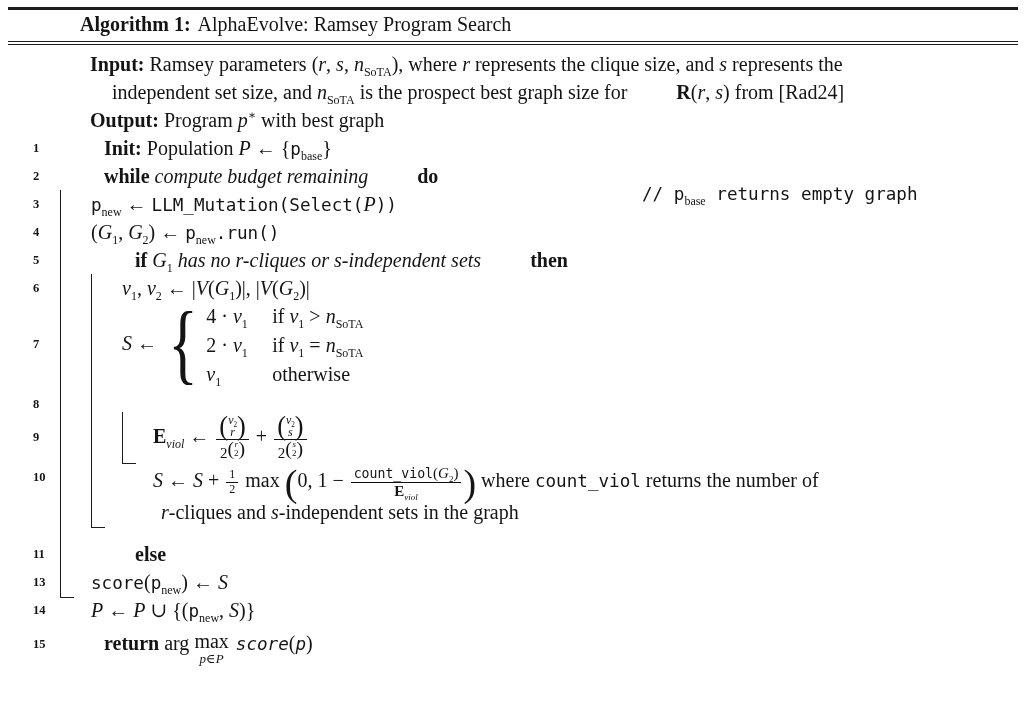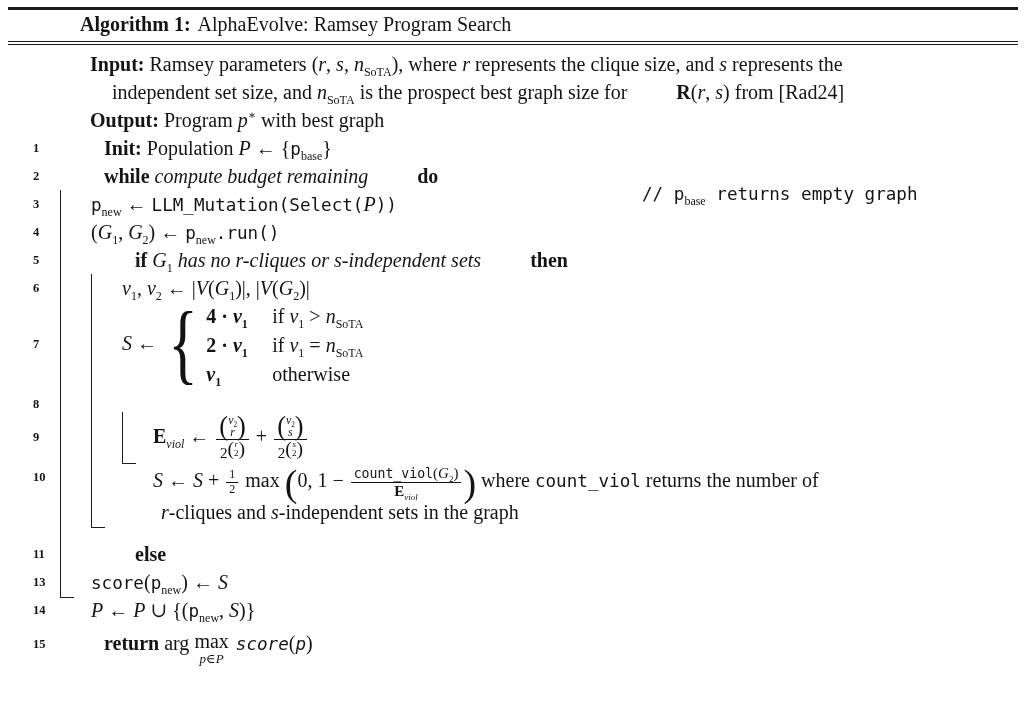--- a/index.html
+++ b/index.html
@@ -29,21 +29,21 @@
   .frac{display:inline-flex;flex-direction:column;align-items:center;vertical-align:middle;
         line-height:1.15;margin:0 2px;text-align:center;}
   .frac .fn{border-bottom:1.3px solid #111;padding:0 3px;}
   .binom{display:inline-flex;align-items:center;vertical-align:middle;line-height:1;}
   .binom .bp{line-height:0.8;}
   .binom .bcol{display:inline-flex;flex-direction:column;align-items:center;line-height:1.05;}
   .cases{display:inline-flex;align-items:center;vertical-align:middle;}
   .cases .brace{font-size:88px;line-height:0.8;margin-right:2px;transform:scaleX(0.7);display:inline-block;}
   .cases .crows{display:inline-flex;flex-direction:column;gap:5px;}
   .cases .crow{display:flex;line-height:1.2;}
-  .cases .cv{min-width:66px;font-weight:bold;}
+  .cases .cv{min-width:66px;}
   .under{display:inline-flex;flex-direction:column;align-items:center;vertical-align:top;line-height:1.05;}
   .under .ub{font-size:13px;}
   .bigp{font-size:38px;line-height:0.8;vertical-align:middle;font-weight:400;}
   .absr{position:absolute;top:3px;margin-top:44px;}
   .hsp{display:inline-block;}
 </style>
 </head>
 <body>
 
 <div class="box">

